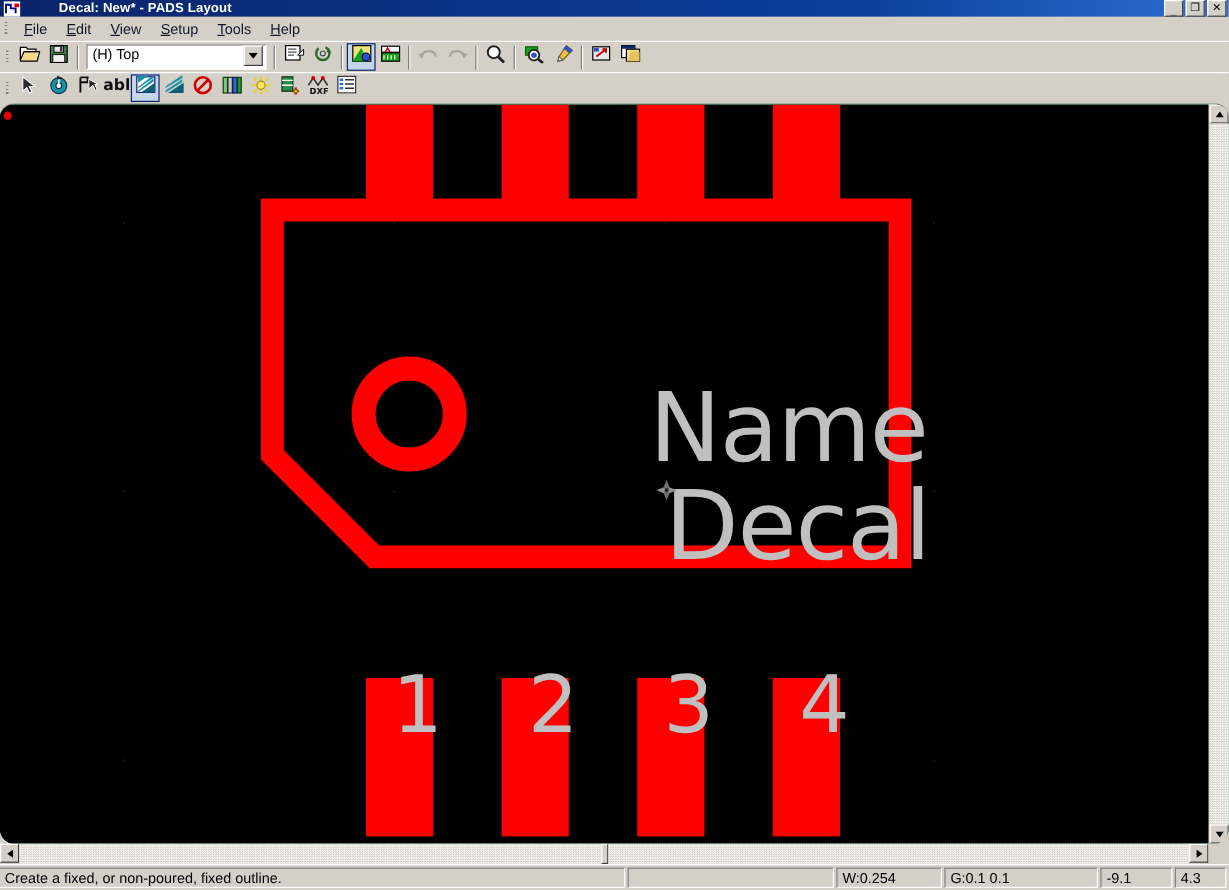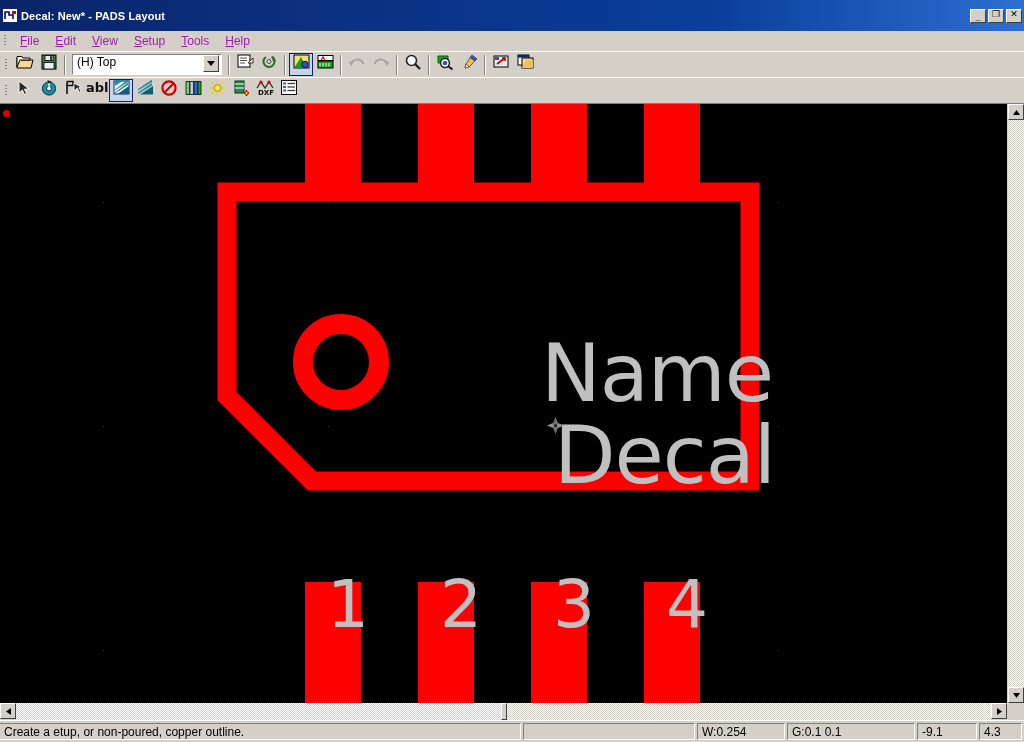--- a/index.html
+++ b/index.html
@@ -14,25 +14,26 @@
   }
   #app {
     position: relative;
     width: 1024px; height: 742px;
     display: flex; flex-direction: column;
     background: #d4d0c8;
   }
 
   
   .titlebar {
-    height: 31px;
+    height: 14px;
     background: linear-gradient(to right, #0a246a 0%, #0a3f9c 70%, #2d6fd0 100%);
     display: flex; align-items: center;
     padding: 0 2px 0 3px;
     flex: 0 0 auto;
+    gap: 28px;
   }
   .title-icon {
     width: 14px; height: 13px;
     margin-right: 4px;
     position: relative;
     flex: 0 0 auto;
   }
   .title-text {
     color: #ffffff;
     font-size: 11px;
@@ -72,21 +73,21 @@
     background-image: repeating-linear-gradient(
       to bottom, #808080 0px, #808080 1px, transparent 1px, transparent 3px);
     background-position: 2px 2px;
     background-size: 2px 12px;
     background-repeat: no-repeat;
     flex: 0 0 auto;
   }
   .menu-item {
     padding: 2px 8px;
     font-size: 12px;
-    color: #a21caf;
+    color: #0f172a;
     white-space: nowrap;
     cursor: default;
   }
   .menu-item u { text-decoration: underline; }
 
   
   .toolbar {
     height: 26px;
     background: #d4d0c8;
     display: flex; align-items: center;
@@ -148,20 +149,21 @@
   }
 
   
   .workspace {
     flex: 1 1 auto;
     position: relative;
     display: flex;
     background: #86efac;
     border-top: 1px solid #808080;
     overflow: hidden;
+    border-radius: 12px;
   }
   .canvas-wrap {
     position: relative;
     flex: 1 1 auto;
     overflow: hidden;
     background: #000000;
   }
   .canvas {
     position: absolute;
     inset: 0;
@@ -644,21 +646,21 @@
     <div class="sb-track"></div>
     <div class="sb-btn">
       <svg width="5" height="7" viewBox="0 0 5 7">
           <path d="M5 3.5 L0 0 L0 7 Z" fill="#000"></path>
         </svg>
     </div>
     <div class="corner-box"></div>
   </div>
 
   <div class="statusbar">
-    <div class="st-cell st-msg">Create a etup, or non-poured, copper outline.</div>
+    <div class="st-cell st-msg">Create a fixed, or non-poured, fixed outline.</div>
     <div class="st-cell st-blank"></div>
     <div class="st-cell st-w">W:0.254</div>
     <div class="st-cell st-g">G:0.1 0.1</div>
     <div class="st-cell st-x">-9.1</div>
     <div class="st-cell st-y">4.3</div>
   </div>
 
 </div>
 
 </body></html>

